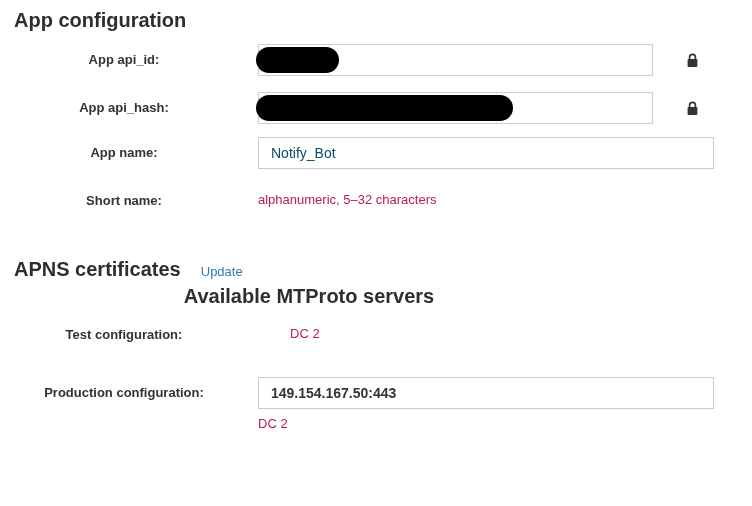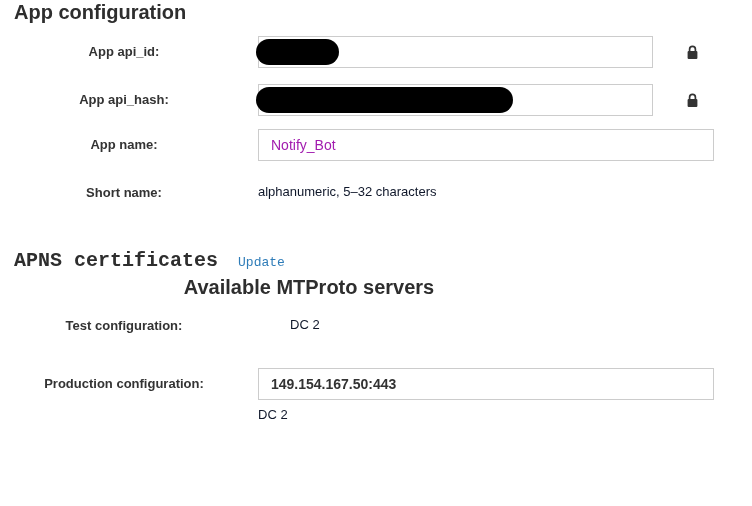--- a/index.html
+++ b/index.html
@@ -2,31 +2,31 @@
 <html><head>
 <meta charset="utf-8">
 <style>
   * { box-sizing: border-box; margin: 0; padding: 0; }
   html, body {
     width: 752px; height: 506px;
     background: #ffffff;
     font-family: "Liberation Sans", "DejaVu Sans", sans-serif;
     overflow: hidden;
   }
-  .page { width: 604px; }
+  .page { width: 604px; padding-top: 8px; }
 
   .section-heading {
     font-size: 20px;
     font-weight: bold;
     color: #2e2e2e;
     line-height: 24px;
     margin-left: 14px;
   }
   .h-app { margin-bottom: 12px; }
-  .h-apns { margin-top: 40px; font-family: Liberation Mono, monospace; }
+  .h-apns { margin-top: 40px; }
   .h-mtproto { margin-bottom: 11px; text-align: center; }
 
   .update-link {
     font-size: 13px;
     font-weight: normal;
     color: #2e7cb8;
     text-decoration: none;
     margin-left: 20px;
     cursor: pointer;
   }
@@ -52,21 +52,21 @@
 
   input.text-input {
     display: block;
     height: 32px;
     border: 1px solid #cccccc;
     border-radius: 0;
     background: #ffffff;
     padding: 0 12px;
     font-family: "Liberation Sans", "DejaVu Sans", sans-serif;
     font-size: 14px;
-    color: #a21caf;
+    color: #0c4a6e;
     outline: none;
   }
   input.w-narrow { width: 395px; }
   input.w-wide   { width: 456px; }
   input.server-value { font-weight: bold; color: #333333; }
 
   .redaction {
     position: absolute;
     top: 3px;
     height: 26px;
@@ -74,21 +74,21 @@
     border-radius: 13px;
     pointer-events: none;
   }
   .redaction-short { left: -2px; width: 83px; }
   .redaction-long  { left: -2px; width: 257px; }
 
   .lock { margin-left: 33px; margin-top: 9px; display: inline-block; }
 
   .hint {
     font-size: 13px;
-    color: #0f172a;
+    color: #be185d;
     margin-top: 7px;
     line-height: 16px;
   }
 </style>
 </head>
 <body>
 
 <div class="page">
 
   <div class="section-heading h-app">App configuration</div>

